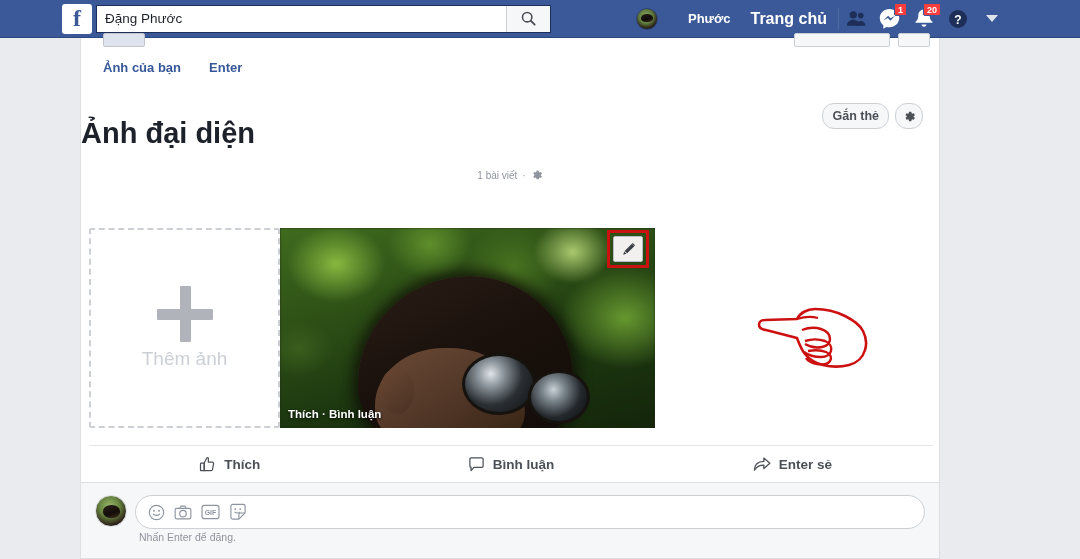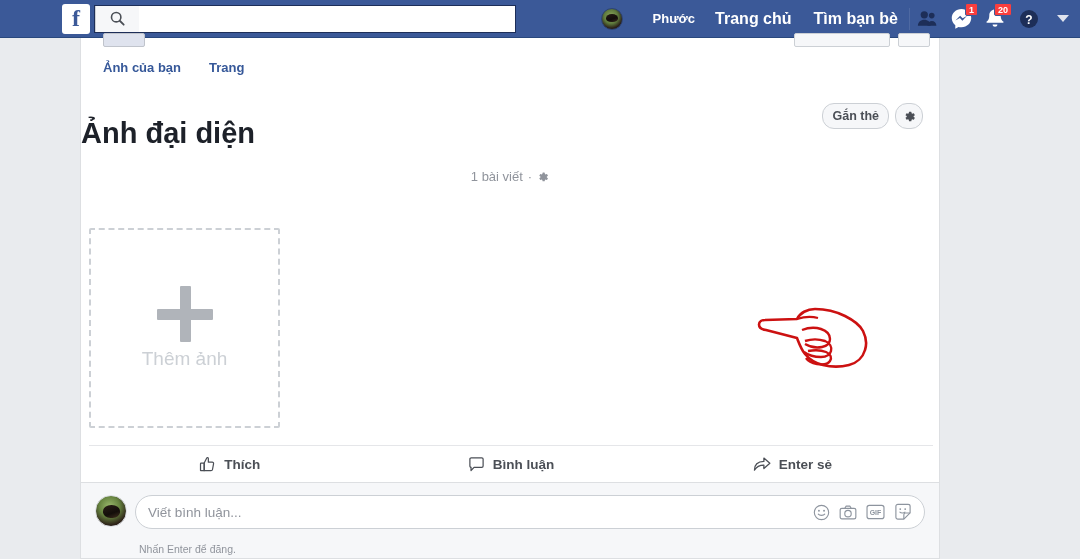--- a/index.html
+++ b/index.html
@@ -113,21 +113,21 @@
     text-align: right;
   }
   .btn-gray.sq { width: 28px; justify-content: center; padding: 0; }
 
   .album-title {
     position: absolute; top: 32px; left: 0; width: 100%;
     text-align: left; font-size: 29px; font-weight: bold; color: #1d2129;
   }
   .album-sub {
     position: absolute; top: 84px; left: 0; width: 100%;
-    text-align: center; font-size: 13px; color: #90949c;
+    text-align: center; font-size: 10px; color: #90949c;
     display: flex; align-items: center; justify-content: center; gap: 5px;
   }
 
   
   .grid { position: absolute; top: 143px; left: 8px; display: flex; }
   .add-photo {
     width: 191px; height: 200px; border: 2px dashed #ccd0d5; border-radius: 2px;
     display: flex; flex-direction: column; align-items: center; justify-content: center;
     cursor: pointer; background: #fff;
   }
@@ -236,46 +236,46 @@
     height: 34px; background: #fff; border: 1px solid #ccd0d5; border-radius: 17px;
     display: flex; align-items: center; padding: 0 12px;
   }
   .comment-input {
     flex: 1; border: none; outline: none; font-size: 13.5px; color: #1d2129;
     background: transparent; font-family: "Liberation Sans", sans-serif;
   }
   .comment-input::placeholder { color: #90949c; }
   .comment-icons { display: flex; align-items: center; gap: 9px; }
   .cicon { cursor: pointer; display: flex; align-items: center; }
-  .comment-hint { font-size: 10.5px; color: #90949c; margin-top: 14px; margin-left: 4px; }
+  .comment-hint { font-size: 10.5px; color: #90949c; margin-top: 2px; margin-left: 4px; }
 
   svg { display: block; }
 </style>
 </head>
 <body>
 
 <div class="navbar">
   <div class="fb-logo">f</div>
 
   <div class="search-wrap">
+    <input class="search-input" type="text" value="Đặng Phước" style="">
     <div class="search-btn">
       <svg width="15" height="15" viewBox="0 0 16 16">
         <circle cx="6.6" cy="6.6" r="5" fill="none" stroke="#4b4f56" stroke-width="1.7"></circle>
         <line x1="10.4" y1="10.4" x2="14.6" y2="14.6" stroke="#4b4f56" stroke-width="1.9" stroke-linecap="round"></line>
       </svg>
     </div>
   </div>
 
   <div class="nav-right">
     <div class="nav-profile">
       <div class="nav-avatar"></div>
       <span class="nav-name">Phước</span>
     </div>
     <div class="nav-link">Trang chủ</div>
-    <div class="nav-link">Tìm bạn bè</div>
     <div class="nav-sep"></div>
 
     <div class="nav-icon-btn">
       <svg width="20" height="17" viewBox="0 0 22 18">
         <circle cx="8" cy="5" r="4" fill="#1d2e58"></circle>
         <path d="M1 17c0-4 3.2-6.5 7-6.5s7 2.5 7 6.5z" fill="#1d2e58"></path>
         <circle cx="16.2" cy="5.8" r="3.1" fill="#1d2e58"></circle>
         <path d="M11.5 17c0-3.2 2.3-5.2 4.9-5.2s4.9 2 4.9 5.2z" fill="#1d2e58"></path>
       </svg>
     </div>
@@ -308,21 +308,21 @@
     </div>
   </div>
 </div>
 
 <div class="profile-strip">
   <div class="cut-btn b3"></div>
   <div class="cut-btn b1"></div>
   <div class="cut-btn b2"></div>
   <div class="tabs">
     <div class="tab">Ảnh của bạn</div>
-    <div class="tab">Trang</div>
+    <div class="tab">Enter</div>
   </div>
 </div>
 
 <div class="card">
 
   <div class="card-actions">
     <div class="btn-gray">Gắn thẻ</div>
     <div class="btn-gray sq">
       <svg width="13" height="13" viewBox="0 0 16 16">
         <path fill="#4b4f56" d="M8 5.2A2.8 2.8 0 1 0 8 10.8 2.8 2.8 0 0 0 8 5.2zm0 4.3a1.5 1.5 0 1 1 0-3 1.5 1.5 0 0 1 0 3z"></path>
@@ -342,20 +342,43 @@
     </svg>
   </div>
 
   <div class="grid">
 
     <div class="add-photo">
       <div class="plus-icon"></div>
       <div class="add-label">Thêm ảnh</div>
     </div>
 
+    <div class="photo-tile">
+      <div class="photo-bg"></div>
+      <div class="photo-head"></div>
+      <div class="photo-face"></div>
+      <div class="photo-ear"></div>
+      <div class="photo-glasses"></div>
+      <div class="photo-glasses2"></div>
+
+      <div class="photo-caption">
+        <span>Thích</span>
+        <span>·</span>
+        <span>Bình luận</span>
+      </div>
+
+      <div class="edit-btn">
+        <svg width="15" height="15" viewBox="0 0 16 16">
+          <path fill="#3b3f45" d="M11.6 1.8l2.6 2.6-7.7 7.7-2.6-2.6z"></path>
+          <path fill="#3b3f45" d="M3.4 10.2l2.4 2.4-3.4 1z"></path>
+          <path fill="#3b3f45" d="M12.5 1l2.5 2.5-.8.8-2.5-2.5z"></path>
+        </svg>
+      </div>
+      <div class="edit-highlight"></div>
+    </div>
   </div>
 
   <svg class="hand-annot" viewBox="0 0 118 62">
     <path d="M2 17.5 C2 14.5 5 13 8 13 L40 12 C43 6 50 2 58 2 C70 2 80 5 88 9
              C96 13 103 18 106 24 C109 30 110 37 108 43
              C106 50 100 56 92 58 C84 60 74 60 66 58
              C58 56 52 52 48 47 C44 42 42 36 40 31
              L9 23 C5 22.5 2 21 2 17.5 Z" fill="none" stroke="#cc1111" stroke-width="2.6" stroke-linejoin="round"></path>
     <path d="M45 23 C50 21 58 20 64 22 C70 24 73 28 73 32 C73 36 70 39 65 40
              C60 41 53 40 48 37" fill="none" stroke="#cc1111" stroke-width="2.4"></path>
@@ -391,21 +414,20 @@
       </svg>
       <span>Enter sẻ</span>
     </div>
   </div>
 </div>
 
 <div class="comment-bar">
   <div class="comment-avatar"></div>
   <div class="comment-col">
     <div class="comment-input-wrap">
-      <input class="comment-input" type="text" placeholder="Viết bình luận..." style="">
       <div class="comment-icons">
         <span class="cicon">
           <svg width="17" height="17" viewBox="0 0 18 18">
             <circle cx="9" cy="9" r="7.6" fill="none" stroke="#8d949e" stroke-width="1.2"></circle>
             <circle cx="6.3" cy="7.2" r="1" fill="#8d949e"></circle>
             <circle cx="11.7" cy="7.2" r="1" fill="#8d949e"></circle>
             <path d="M5.6 10.8 C6.8 12.4 11.2 12.4 12.4 10.8" fill="none" stroke="#8d949e" stroke-width="1.2" stroke-linecap="round"></path>
           </svg>
         </span>
         <span class="cicon">

